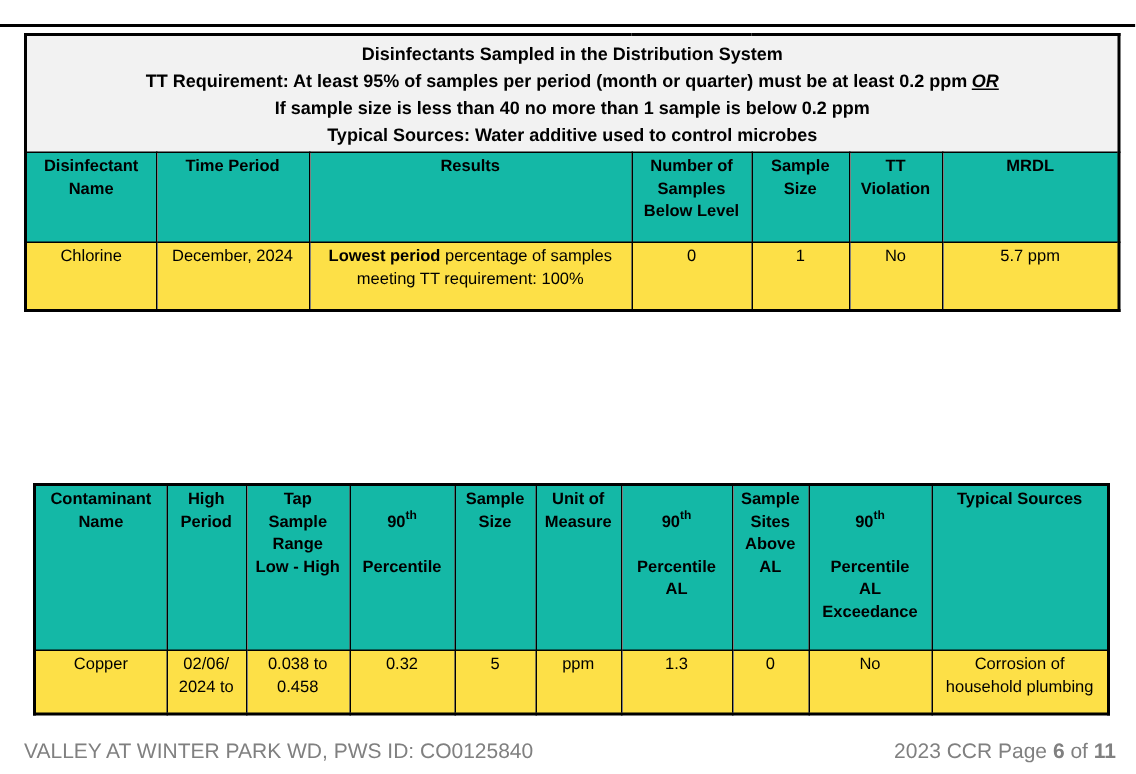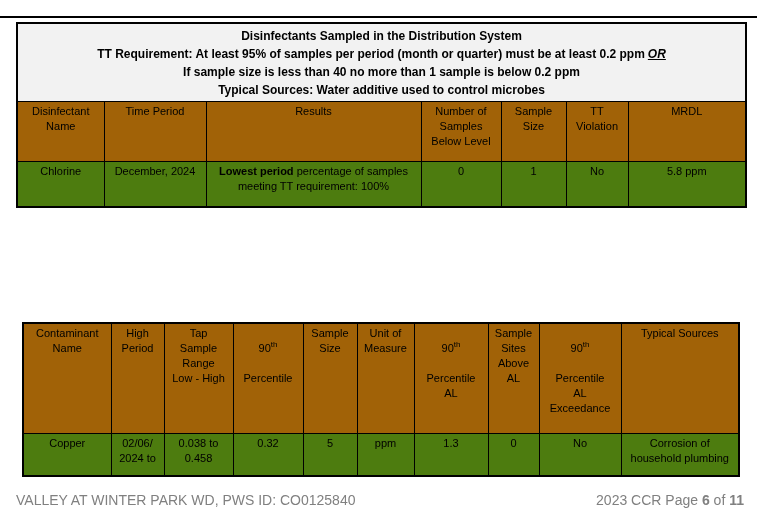--- a/index.html
+++ b/index.html
@@ -40,26 +40,26 @@
     overflow: hidden;
   }
   .title-row td {
     background: #f2f2f2;
     font-weight: bold;
     font-size: 12px;
     line-height: 18px;
     padding-top: 3px;
   }
   .head-row th {
-    background: #a16207;
-    font-weight: normal;
+    background: #14b8a6;
+    font-weight: bold;
     white-space: pre-line;
   }
   .data-row td {
-    background: #4d7c0f;
+    background: #fde047;
     white-space: pre-line;
   }
   .t1 { top: 22px; left: 16px; width: 729px; }
   .t1 .title-row { height: 76px; }
   .t1 .head-row  { height: 60px; }
   .t1 .data-row  { height: 45px; }
   .t2 { top: 322px; left: 22px; width: 716px; }
   .t2 .title-row { height: 44px; }
   .t2 .head-row  { height: 72px; }
   .t2 .data-row  { height: 42px; }
@@ -133,21 +133,21 @@
 Violation</th>
       <th>MRDL</th>
     </tr>
     <tr class="data-row">
       <td>Chlorine</td>
       <td>December, 2024</td>
       <td><span class="b">Lowest period</span><span> percentage of samples meeting TT requirement: 100%</span></td>
       <td>0</td>
       <td>1</td>
       <td>No</td>
-      <td>5.8 ppm</td>
+      <td>5.7 ppm</td>
     </tr>
   </tbody>
     </table>
 
   <table class="tbl t2">
     <colgroup>
       <col style="width:88px">
         <col style="width:53px">
         <col style="width:69px">
         <col style="width:70px">

